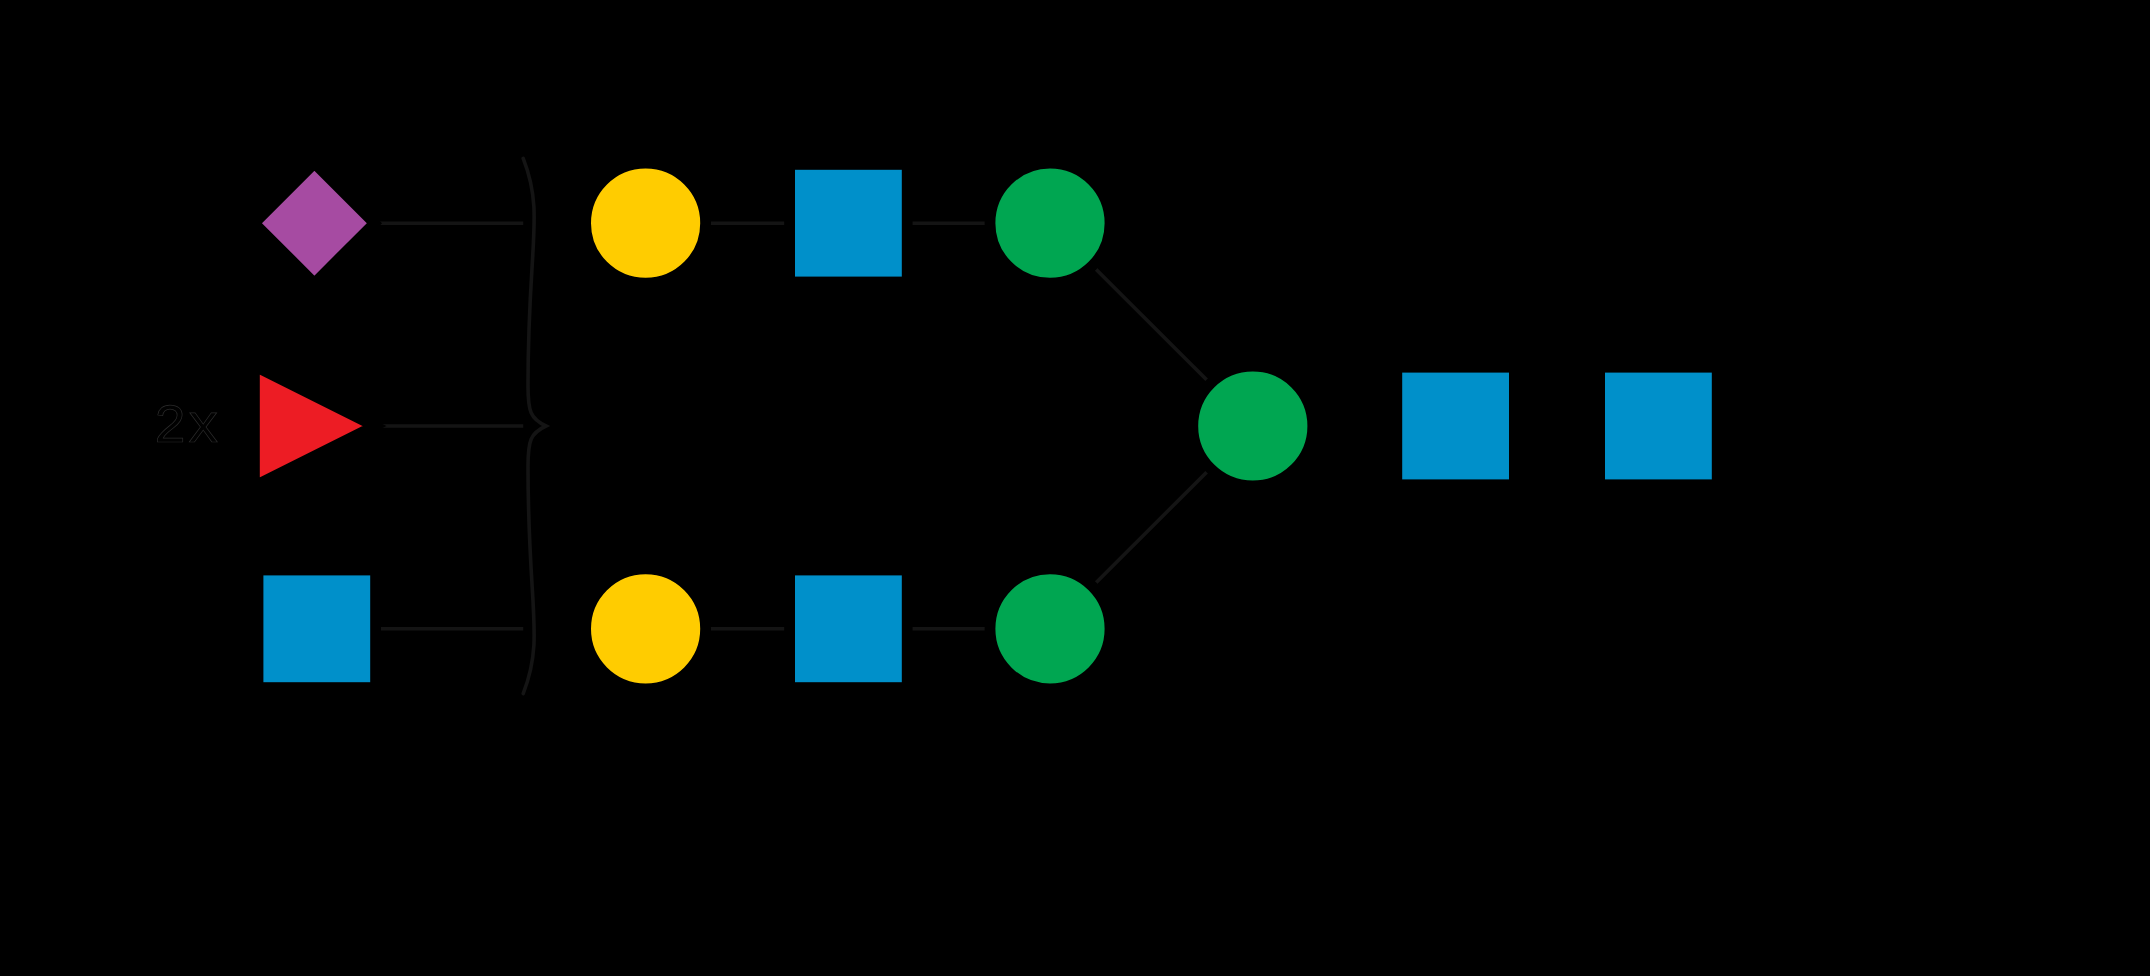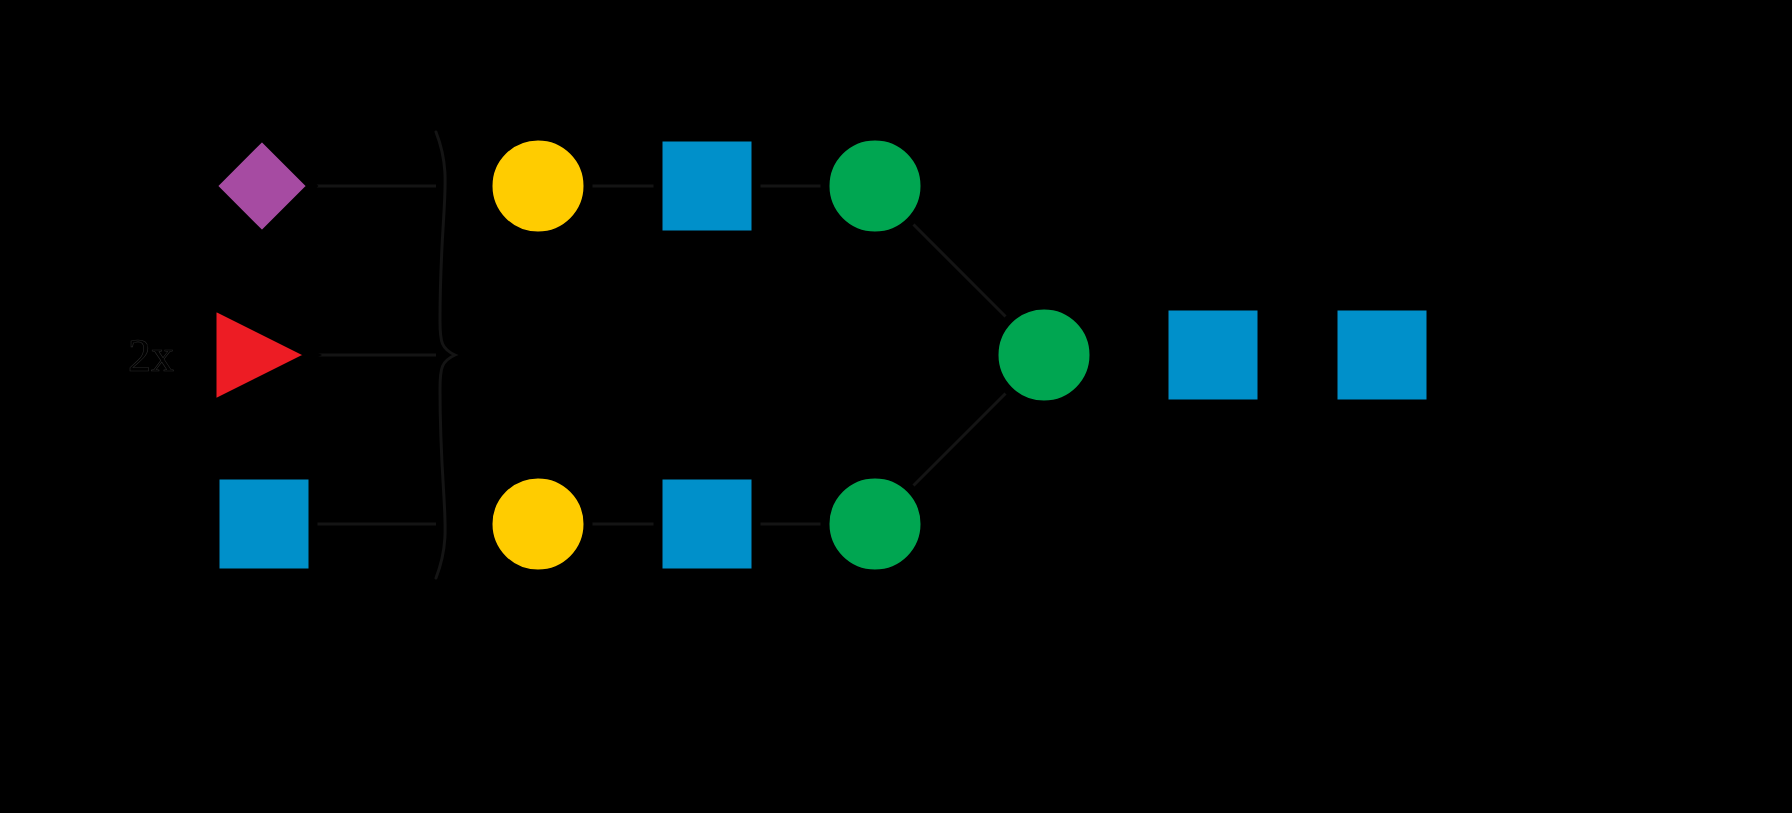--- a/index.html
+++ b/index.html
@@ -24,21 +24,21 @@
     top: 0;
     left: 0;
     width: 1792px;
     height: 813px;
     display: block;
   }
   .label-2x {
     position: absolute;
     left: 128px;
     top: 330px;
-    font-family: Liberation Serif, serif;
+    font-family: Liberation Mono, monospace;
     font-size: 46px;
     line-height: 52px;
     color: #010101;
     -webkit-text-stroke: 0.6px #2a2a2a;
     letter-spacing: 0px;
     white-space: nowrap;
     user-select: none;
   }
 </style>
 </head>

